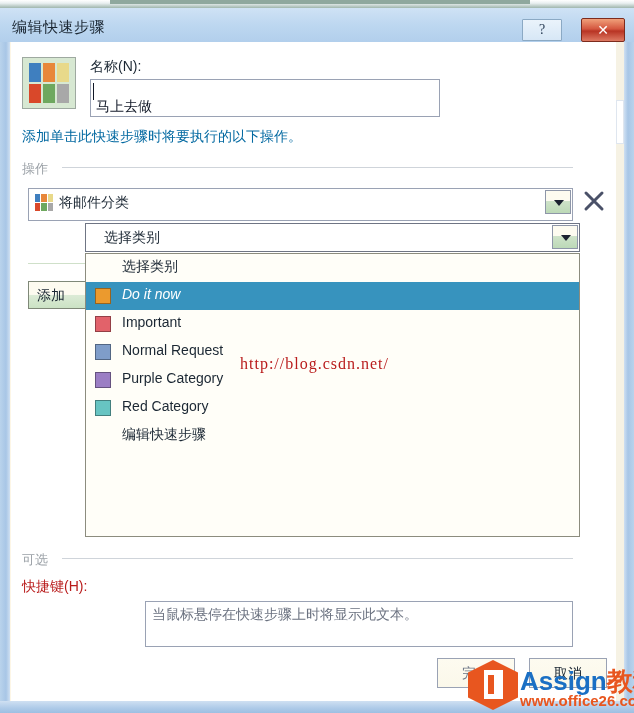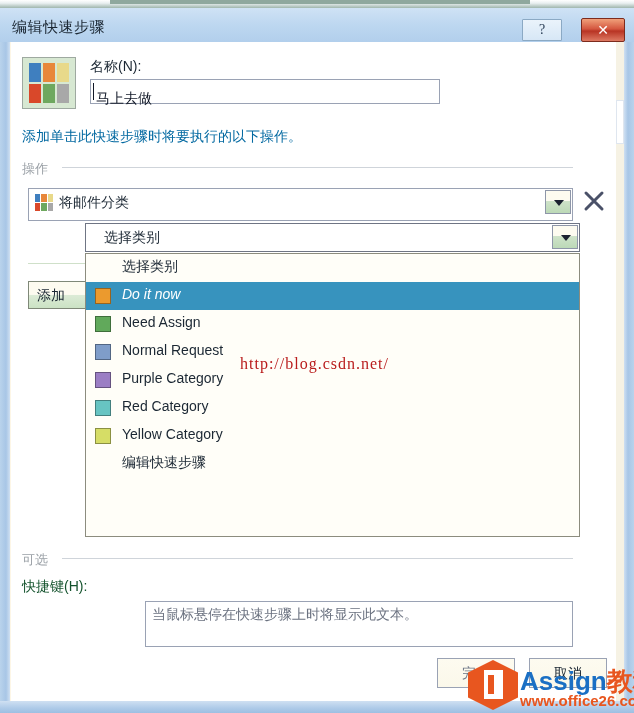--- a/index.html
+++ b/index.html
@@ -94,21 +94,21 @@
            gap: 2px; }
   .grid6 i { display: block; }
 
   .name-label {
     position: absolute; left: 90px; top: 58px;
     font-size: 14px; color: #1b2733;
   }
   .name-input {
     position: absolute; left: 90px; top: 79px; width: 350px; height: 25px;
     border: 1px solid #9aa2b4; background: #ffffff;
-    font-size: 14px; color: #111827; padding: 10px 5px;
+    font-size: 14px; color: #111827; padding: 18px 5px;
     font-family: "Liberation Sans", sans-serif;
   }
   .caret {
     position: absolute; left: 93px; top: 83px; width: 1px; height: 17px;
     background: #111827;
   }
   .desc-text {
     position: absolute; left: 22px; top: 128px;
     font-size: 14px; color: #0369a1;
   }
@@ -178,21 +178,21 @@
     border: 1px solid rgba(0,0,0,.35);
   }
   .opt .lbl { position: absolute; left: 36px; top: 4px; font-size: 14px; color: #1b2733; }
   .opt.header .lbl { left: 36px; }
   .opt.sel { background: #3793be; }
   .opt.sel .lbl { color: #ffffff; font-style: italic; }
   .opt .multi { position: absolute; left: 7px; top: 7px; width: 18px; height: 16px; }
   .opt .multi .grid6 { gap: 1px; }
 
   
-  .short-label { position: absolute; left: 22px; top: 578px; font-size: 14px; color: #14532d; }
+  .short-label { position: absolute; left: 22px; top: 578px; font-size: 14px; color: #b91c1c; }
   .short-combo {
     position: absolute; left: 145px; top: 573px; width: 128px; height: 25px;
     border: 1px solid #6f7584; background: #ffffff;
   }
   .short-combo .txt { position: absolute; left: 5px; top: 3px; font-size: 14px; color: #1b2733; }
   .short-combo .arw {
     position: absolute; right: 1px; top: 1px; width: 24px; height: 21px;
     background: linear-gradient(to bottom,#fdfbf0 0%, #fdfbf0 45%, #cfe3c9 46%, #bcd9b7 100%);
     border: 1px solid #8e96a8;
   }
@@ -320,38 +320,34 @@
   </div>
   <div class="cat-list" id="cat-list">
       <div class="opt header">
         <span class="lbl">选择类别</span>
       </div>
       <div class="opt sel">
         <span class="sw" style="background: rgb(235, 154, 46);"></span>
         <span class="lbl">Do it now</span>
       </div>
       <div class="opt">
-        <span class="sw" style="background: rgb(97, 169, 91);"></span>
-        <span class="lbl">Need Assign</span>
+        <span class="sw" style="background: rgb(226, 98, 106);"></span>
+        <span class="lbl">Important</span>
       </div>
       <div class="opt">
         <span class="sw" style="background: rgb(127, 157, 201);"></span>
         <span class="lbl">Normal Request</span>
       </div>
       <div class="opt">
         <span class="sw" style="background: rgb(155, 126, 196);"></span>
         <span class="lbl">Purple Category</span>
       </div>
       <div class="opt">
         <span class="sw" style="background: rgb(103, 196, 194);"></span>
         <span class="lbl">Red Category</span>
-      </div>
-      <div class="opt">
-        <span class="sw" style="background: rgb(214, 221, 102);"></span>
-        <span class="lbl">Yellow Category</span>
       </div>
       <div class="opt">
         <span class="lbl">编辑快速步骤</span>
       </div>
     </div>
 
   <div class="wm-url">http://blog.csdn.net/</div>
 
   <div class="grp" style="left:22px; top:551px;text-align:right;">可选</div>
   <div class="grp-line" style="left:62px; top:558px; width:511px;"></div>

